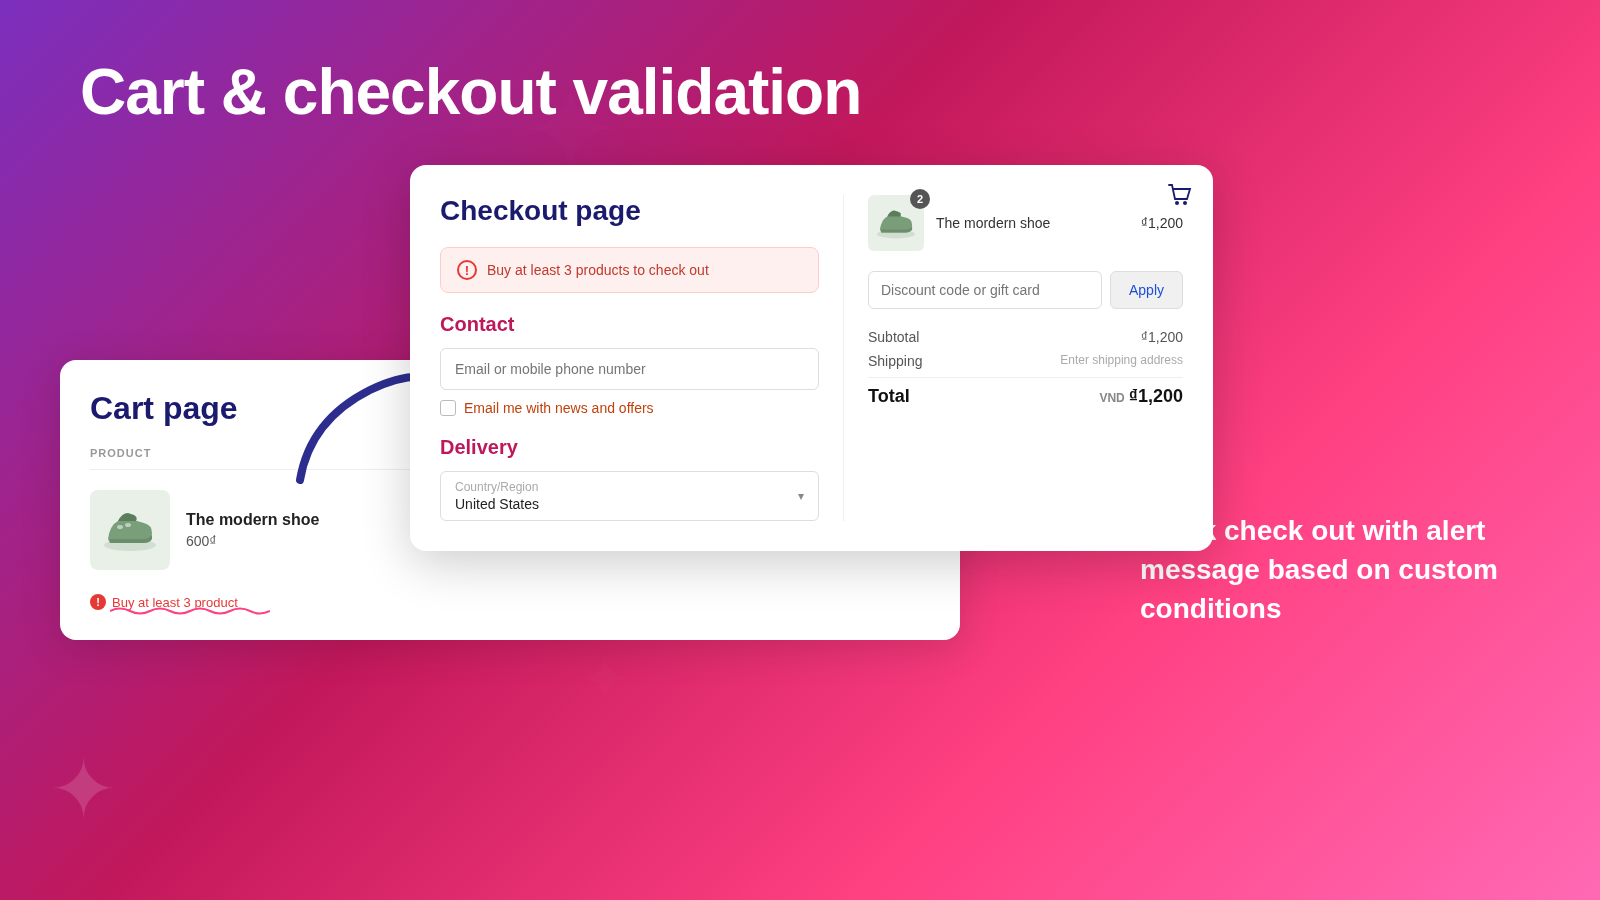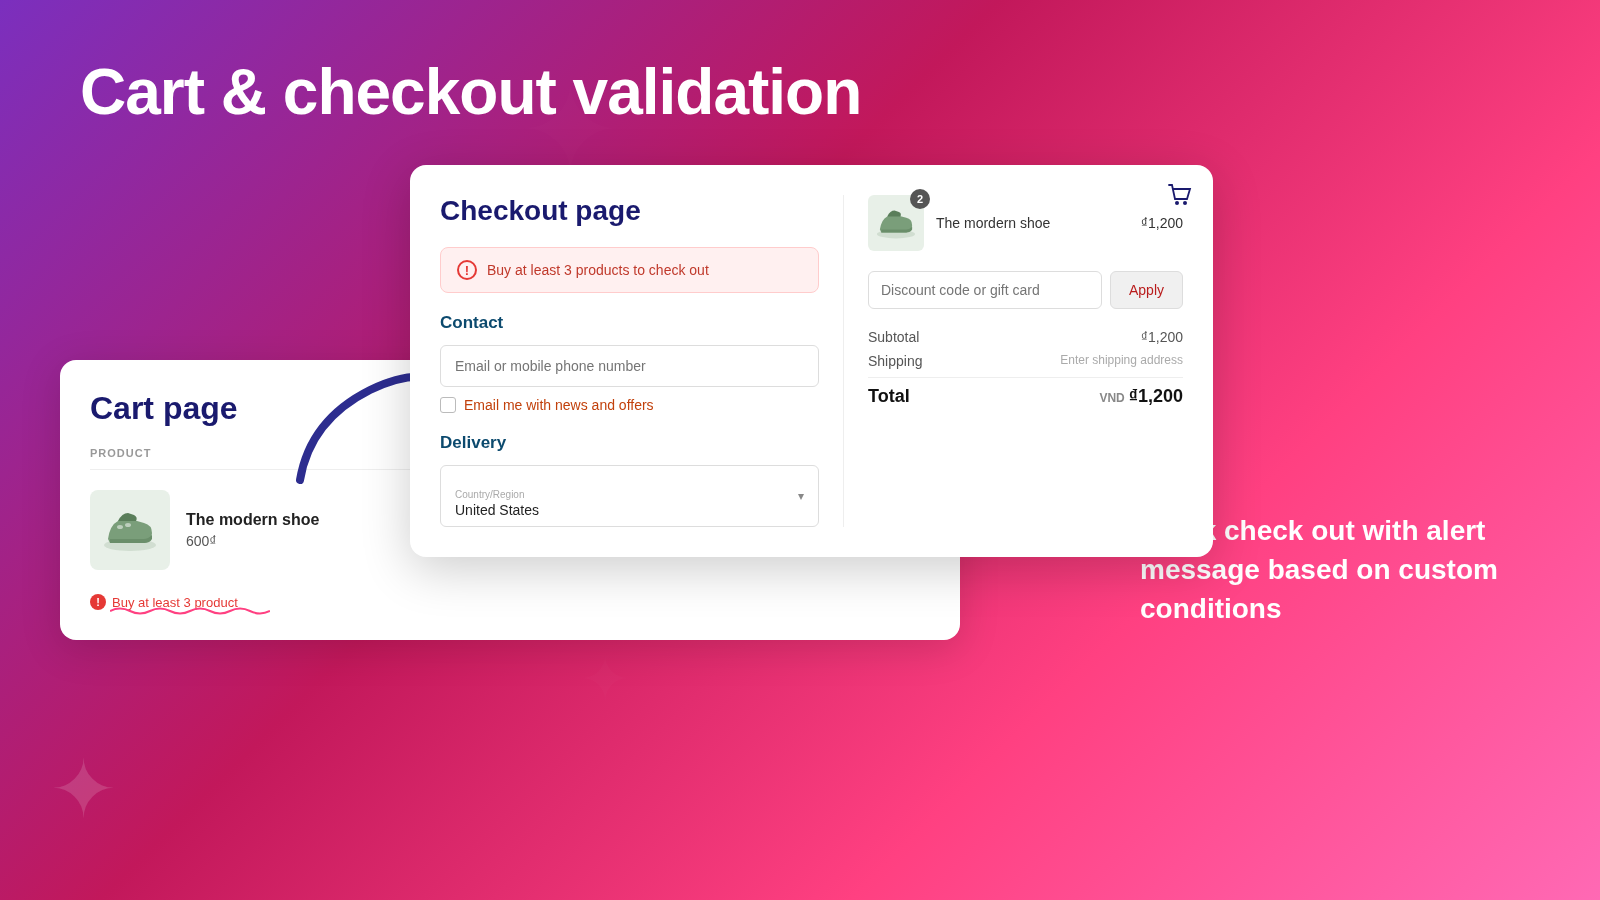--- a/index.html
+++ b/index.html
@@ -203,23 +203,23 @@
       align-items: center;
       justify-content: center;
       color: #e53935;
       font-size: 13px;
       font-weight: bold;
       flex-shrink: 0;
     }
 
     
     .section-label {
-      font-size: 17px;
+      font-size: 20px;
       font-weight: 600;
-      color: #0c4a6e;
+      color: #be185d;
       margin-bottom: 12px;
     }
     .form-input {
       width: 100%;
       border: 1px solid #ddd;
       border-radius: 6px;
       padding: 12px 14px;
       font-size: 14px;
       color: #aaa;
       outline: none;
@@ -243,21 +243,21 @@
     }
 
     
     .select-wrapper {
       position: relative;
       border: 1px solid #ddd;
       border-radius: 6px;
       padding: 8px 14px;
       background: white;
     }
-    .select-label { font-size: 10px; color: #aaa; margin-top: 15px; }
+    .select-label { font-size: 12px; color: #aaa; }
     .select-value { font-size: 14px; color: #222; margin-top: 2px; }
     .select-chevron {
       position: absolute;
       right: 14px;
       top: 50%;
       transform: translateY(-50%);
       color: #888;
       font-size: 12px;
     }
 
@@ -310,21 +310,21 @@
       font-size: 14px;
       color: #aaa;
       outline: none;
     }
     .apply-btn {
       background: #f0f0f0;
       border: 1px solid #ddd;
       border-radius: 6px;
       padding: 10px 18px;
       font-size: 14px;
-      color: #b91c1c;
+      color: #1d4ed8;
       cursor: pointer;
       font-weight: 500;
     }
 
     .totals-row {
       display: flex;
       justify-content: space-between;
       font-size: 14px;
       color: #555;
       margin-bottom: 8px;

